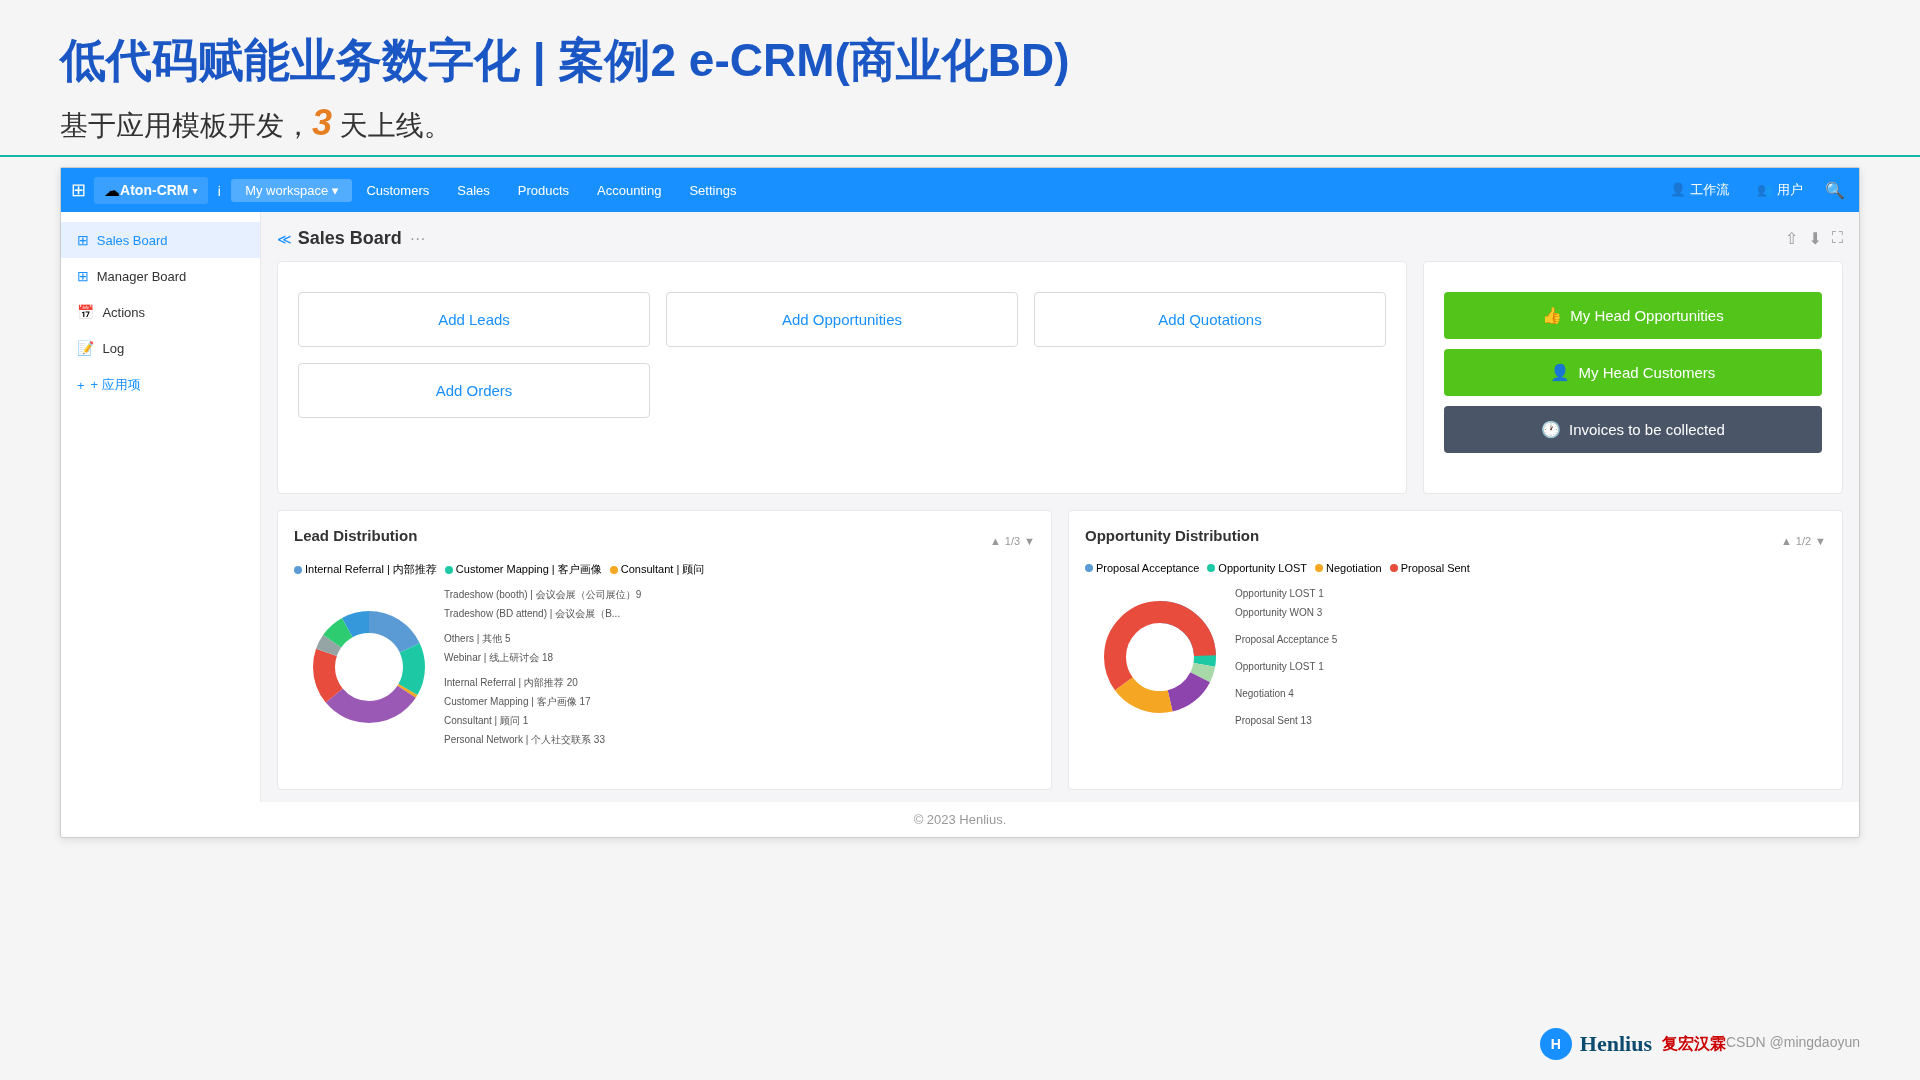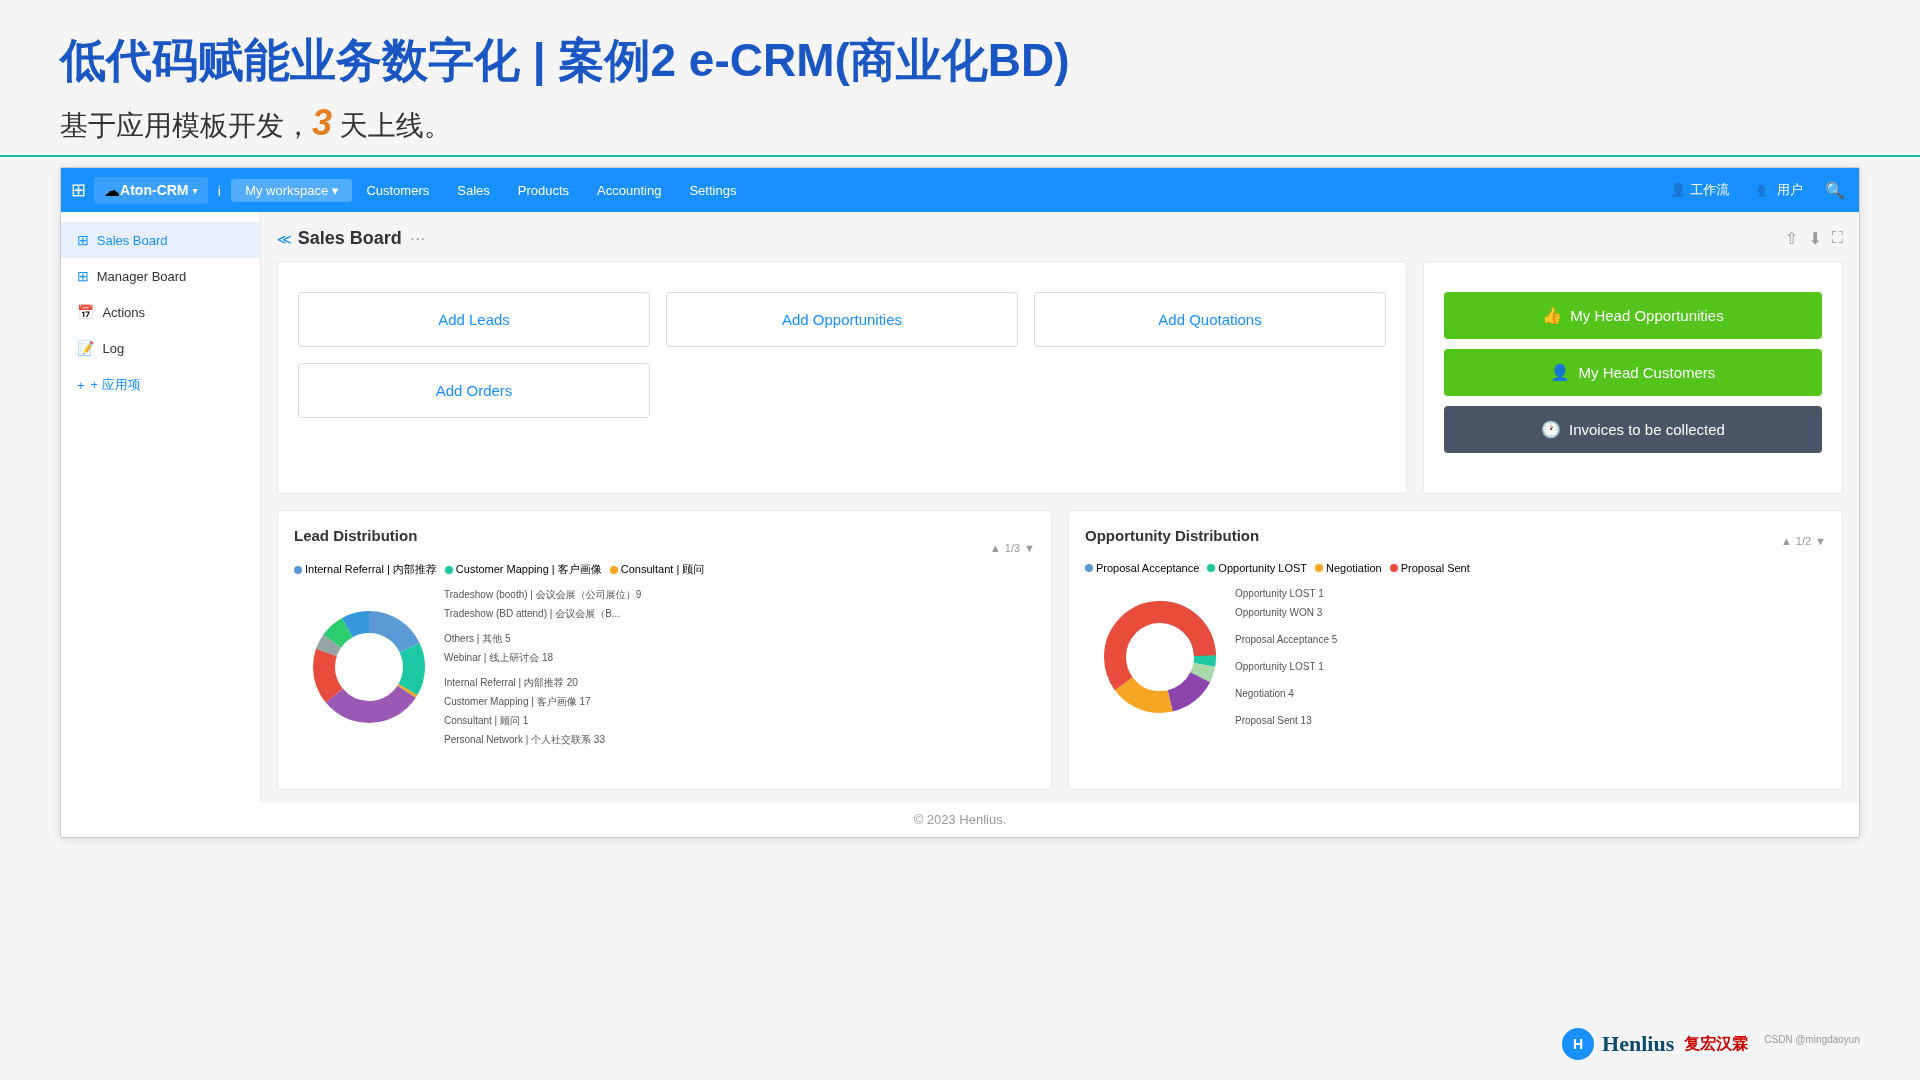--- a/index.html
+++ b/index.html
@@ -80,21 +80,21 @@
     .donut-labels { flex: 1; font-size: 10px; color: #555; line-height: 1.8; }
     .page-nav { font-size: 11px; color: #999; margin-left: auto; display: flex; align-items: center; gap: 4px; }
 
     
     .page-footer { text-align: center; padding: 10px; font-size: 13px; color: #999; }
 
     
     .watermark { position: absolute; bottom: 20px; right: 60px; display: flex; align-items: center; }
     .watermark-logo { width: 32px; height: 32px; background: #1890ff; border-radius: 50%; margin-right: 8px; display: flex; align-items: center; justify-content: center; color: white; font-size: 14px; font-weight: bold; }
     .watermark-text { font-size: 22px; font-weight: bold; color: #0c4a6e; margin-right: 10px; font-family: Liberation Serif, serif; }
-    .watermark-sub { font-size: 10px; color: #999; margin-left: 16px; }
+    .watermark-sub { font-size: 14px; color: #999; }
 
     svg.donut { width: 130px; height: 130px; transform: rotate(-90deg); }
   </style>
 </head>
 <body>
 
 <div class="page-bg">
 
   <div class="page-header">
     <div class="page-title">低代码赋能业务数字化 | 案例2 e-CRM(商业化BD)</div>
@@ -189,21 +189,21 @@
             <div class="right-btn dark">
               <span class="right-btn-icon">🕐</span>
               <span>Invoices to be collected</span>
             </div>
           </div>
         </div>
 
         <div class="charts-row">
 
           <div class="chart-panel">
-            <div style="display:flex;align-items:flex-end;margin-bottom:8px;">
+            <div style="display:flex;align-items:center;margin-bottom:8px;">
               <span class="chart-title">Lead Distribution</span>
               <div class="page-nav">
                 <span>▲</span>
                 <span>1/3</span>
                 <span>▼</span>
               </div>
             </div>
             <div class="chart-legend">
               <div class="legend-item">
                 <span class="legend-dot" style="background:#5b9bd5;"></span>

